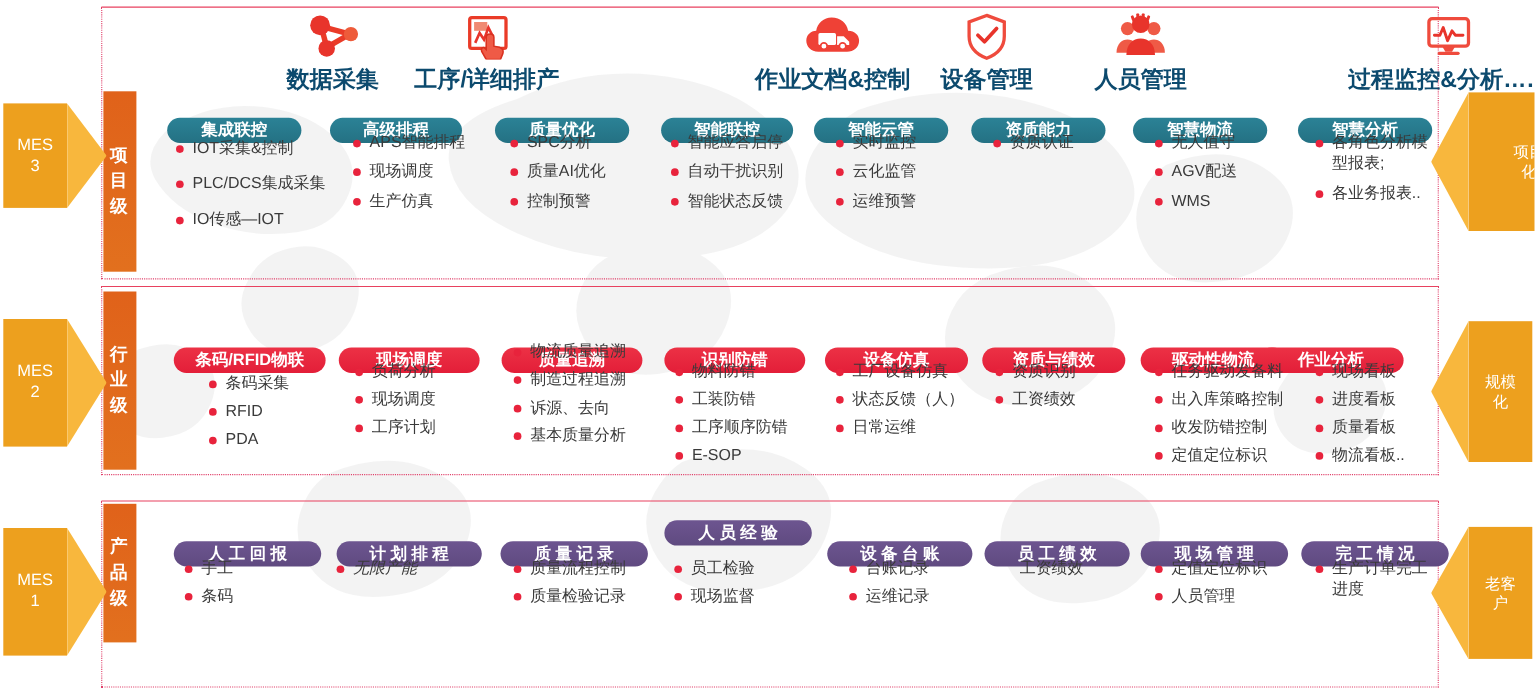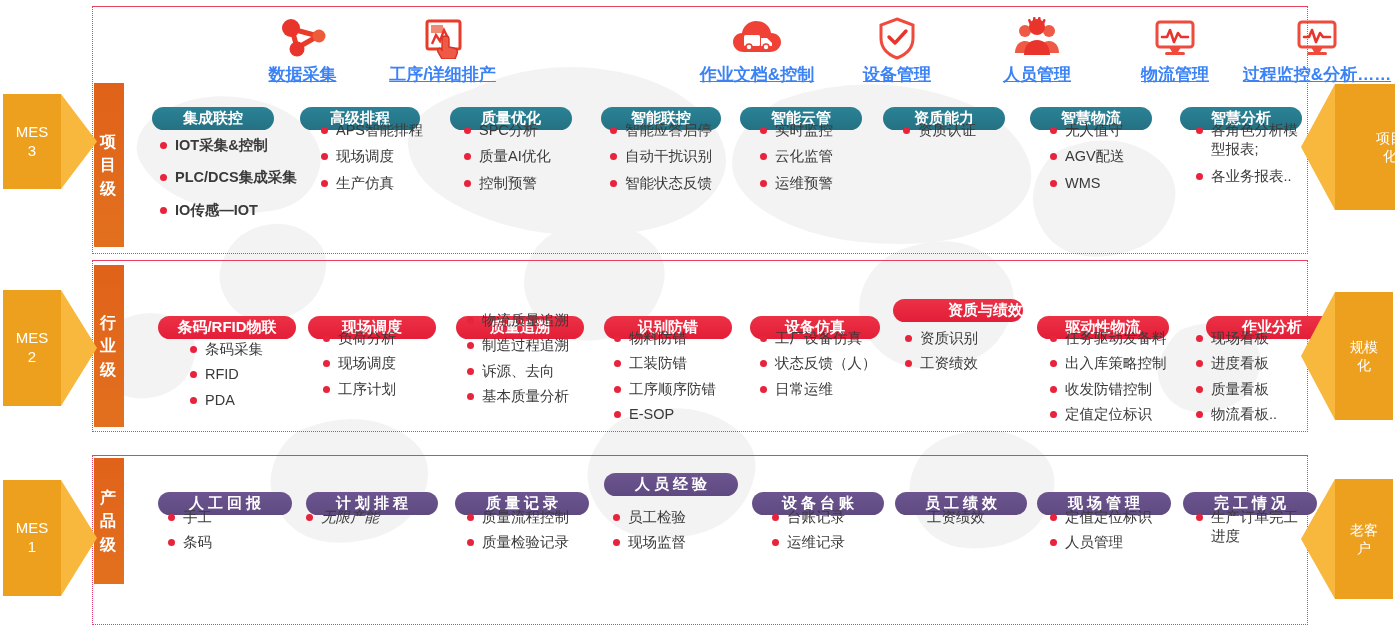--- a/index.html
+++ b/index.html
@@ -76,22 +76,22 @@
   .row-frame.solid-top { border-top: 1px solid #e8415f; }
 
   
   .top-strip { position: absolute; left: 92px; top: 6px; width: 1216px; height: 80px; z-index: 3; }
   .top-item {
     position: absolute; top: 0; height: 80px;
     display: flex; flex-direction: column; align-items: center; justify-content: flex-end;
   }
   .top-icon { height: 46px; display:flex; align-items:center; justify-content:center; }
   .top-title {
-    font-size: 17px; font-weight: bold; color: #3b82f6;
-    white-space: nowrap; margin-top: 2px; text-decoration: underline;
+    font-size: 21px; font-weight: bold; color: #0c4a6e;
+    white-space: nowrap; margin-top: 2px;
   }
 
   
   .pill {
     position: absolute;
     height: 23px; border-radius: 12px;
     display: flex; align-items: center; justify-content: center;
     color: #ffffff; font-weight: bold; font-size: 15px;
     white-space: nowrap; z-index: 4; margin-top: 19px;
   }
@@ -273,41 +273,30 @@
               <rect x="20" y="0" width="2.6" height="6" rx="1"></rect>
               <rect x="25" y="0" width="2.6" height="6" rx="1"></rect>
               <rect x="15.5" y="2" width="2.6" height="5" rx="1" transform="rotate(-20 16.8 4.5)"></rect>
               <rect x="29.5" y="2" width="2.6" height="5" rx="1" transform="rotate(20 30.8 4.5)"></rect>
             </g>
         </svg>
       </div>
       <div class="top-title">人员管理</div>
     </div>
 
-    <div class="top-item" style="left:1008px; width:150px;">
+
+    <div class="top-item" style="left:1130px; width:190px;">
       <div class="top-icon">
         <svg width="46" height="42" viewBox="0 0 46 42">
           <rect x="5" y="5" width="36" height="25" rx="3" fill="none" stroke="#ef4b3d" stroke-width="3"></rect>
           <path d="M10 20 l5 0 3-7 4 12 4-9 3 4 h7" fill="none" stroke="#e8342b" stroke-width="2.6" stroke-linecap="round" stroke-linejoin="round"></path>
           <path d="M17 30 l3 5 h6 l3-5z" fill="#ef4b3d"></path>
           <rect x="13" y="35" width="20" height="3" rx="1.5" fill="#ef4b3d"></rect>
         </svg>
       </div>
-      <div class="top-title">物流管理</div>
-    </div>
-
-    <div class="top-item" style="left:1130px; width:190px;">
-      <div class="top-icon">
-        <svg width="46" height="42" viewBox="0 0 46 42">
-          <rect x="5" y="5" width="36" height="25" rx="3" fill="none" stroke="#ef4b3d" stroke-width="3"></rect>
-          <path d="M10 20 l5 0 3-7 4 12 4-9 3 4 h7" fill="none" stroke="#e8342b" stroke-width="2.6" stroke-linecap="round" stroke-linejoin="round"></path>
-          <path d="M17 30 l3 5 h6 l3-5z" fill="#ef4b3d"></path>
-          <rect x="13" y="35" width="20" height="3" rx="1.5" fill="#ef4b3d"></rect>
-        </svg>
-      </div>
       <div class="top-title">过程监控&amp;分析……</div>
     </div>
   </div>
 
   <div class="pill teal" style="left:152px; top:88px; width:122px;">
       <span>集成联控</span>
     </div>
   <div class="pill teal" style="left:300px; top:88px; width:120px;">
       <span>高级排程</span>
     </div>
@@ -323,21 +312,21 @@
   <div class="pill teal" style="left:883px; top:88px; width:122px;">
       <span>资质能力</span>
     </div>
   <div class="pill teal" style="left:1030px; top:88px; width:122px;">
       <span>智慧物流</span>
     </div>
   <div class="pill teal" style="left:1180px; top:88px; width:122px;">
       <span>智慧分析</span>
     </div>
 
-  <ul class="bullets r1" style="left:160px; top:136px;font-weight:bold;">
+  <ul class="bullets r1" style="left:160px; top:126px;">
     <li>IOT采集&amp;控制</li>
     <li>PLC/DCS集成采集</li>
     <li>IO传感—IOT</li>
   </ul>
   <ul class="bullets r1 tight" style="left:321px; top:121px;">
     <li>APS智能排程</li>
     <li>现场调度</li>
     <li>生产仿真</li>
   </ul>
   <ul class="bullets r1 tight" style="left:610px; top:121px;">
@@ -376,27 +365,27 @@
     </div>
   <div class="pill red" style="left:456px; top:297px; width:128px;">
       <span>质量追溯</span>
     </div>
   <div class="pill red" style="left:604px; top:297px; width:128px;">
       <span>识别防错</span>
     </div>
   <div class="pill red" style="left:750px; top:297px; width:130px;">
       <span>设备仿真</span>
     </div>
-  <div class="pill red" style="left:893px; top:280px; width:130px;justify-content:flex-end;">
+  <div class="pill red" style="left:893px; top:297px; width:130px;">
       <span>资质与绩效</span>
     </div>
   <div class="pill red" style="left:1037px; top:297px; width:132px;">
       <span>驱动性物流</span>
     </div>
-  <div class="pill red" style="left:1206px; top:297px; width:132px;text-align:center;">
+  <div class="pill red" style="left:1144px; top:297px; width:132px;text-align:center;">
       <span>作业分析</span>
     </div>
 
   <ul class="bullets" style="left:190px; top:340px;">
     <li>条码采集</li>
     <li>RFID</li>
     <li>PDA</li>
   </ul>
   <ul class="bullets" style="left:323px; top:329px;">
     <li>负荷分析</li>

